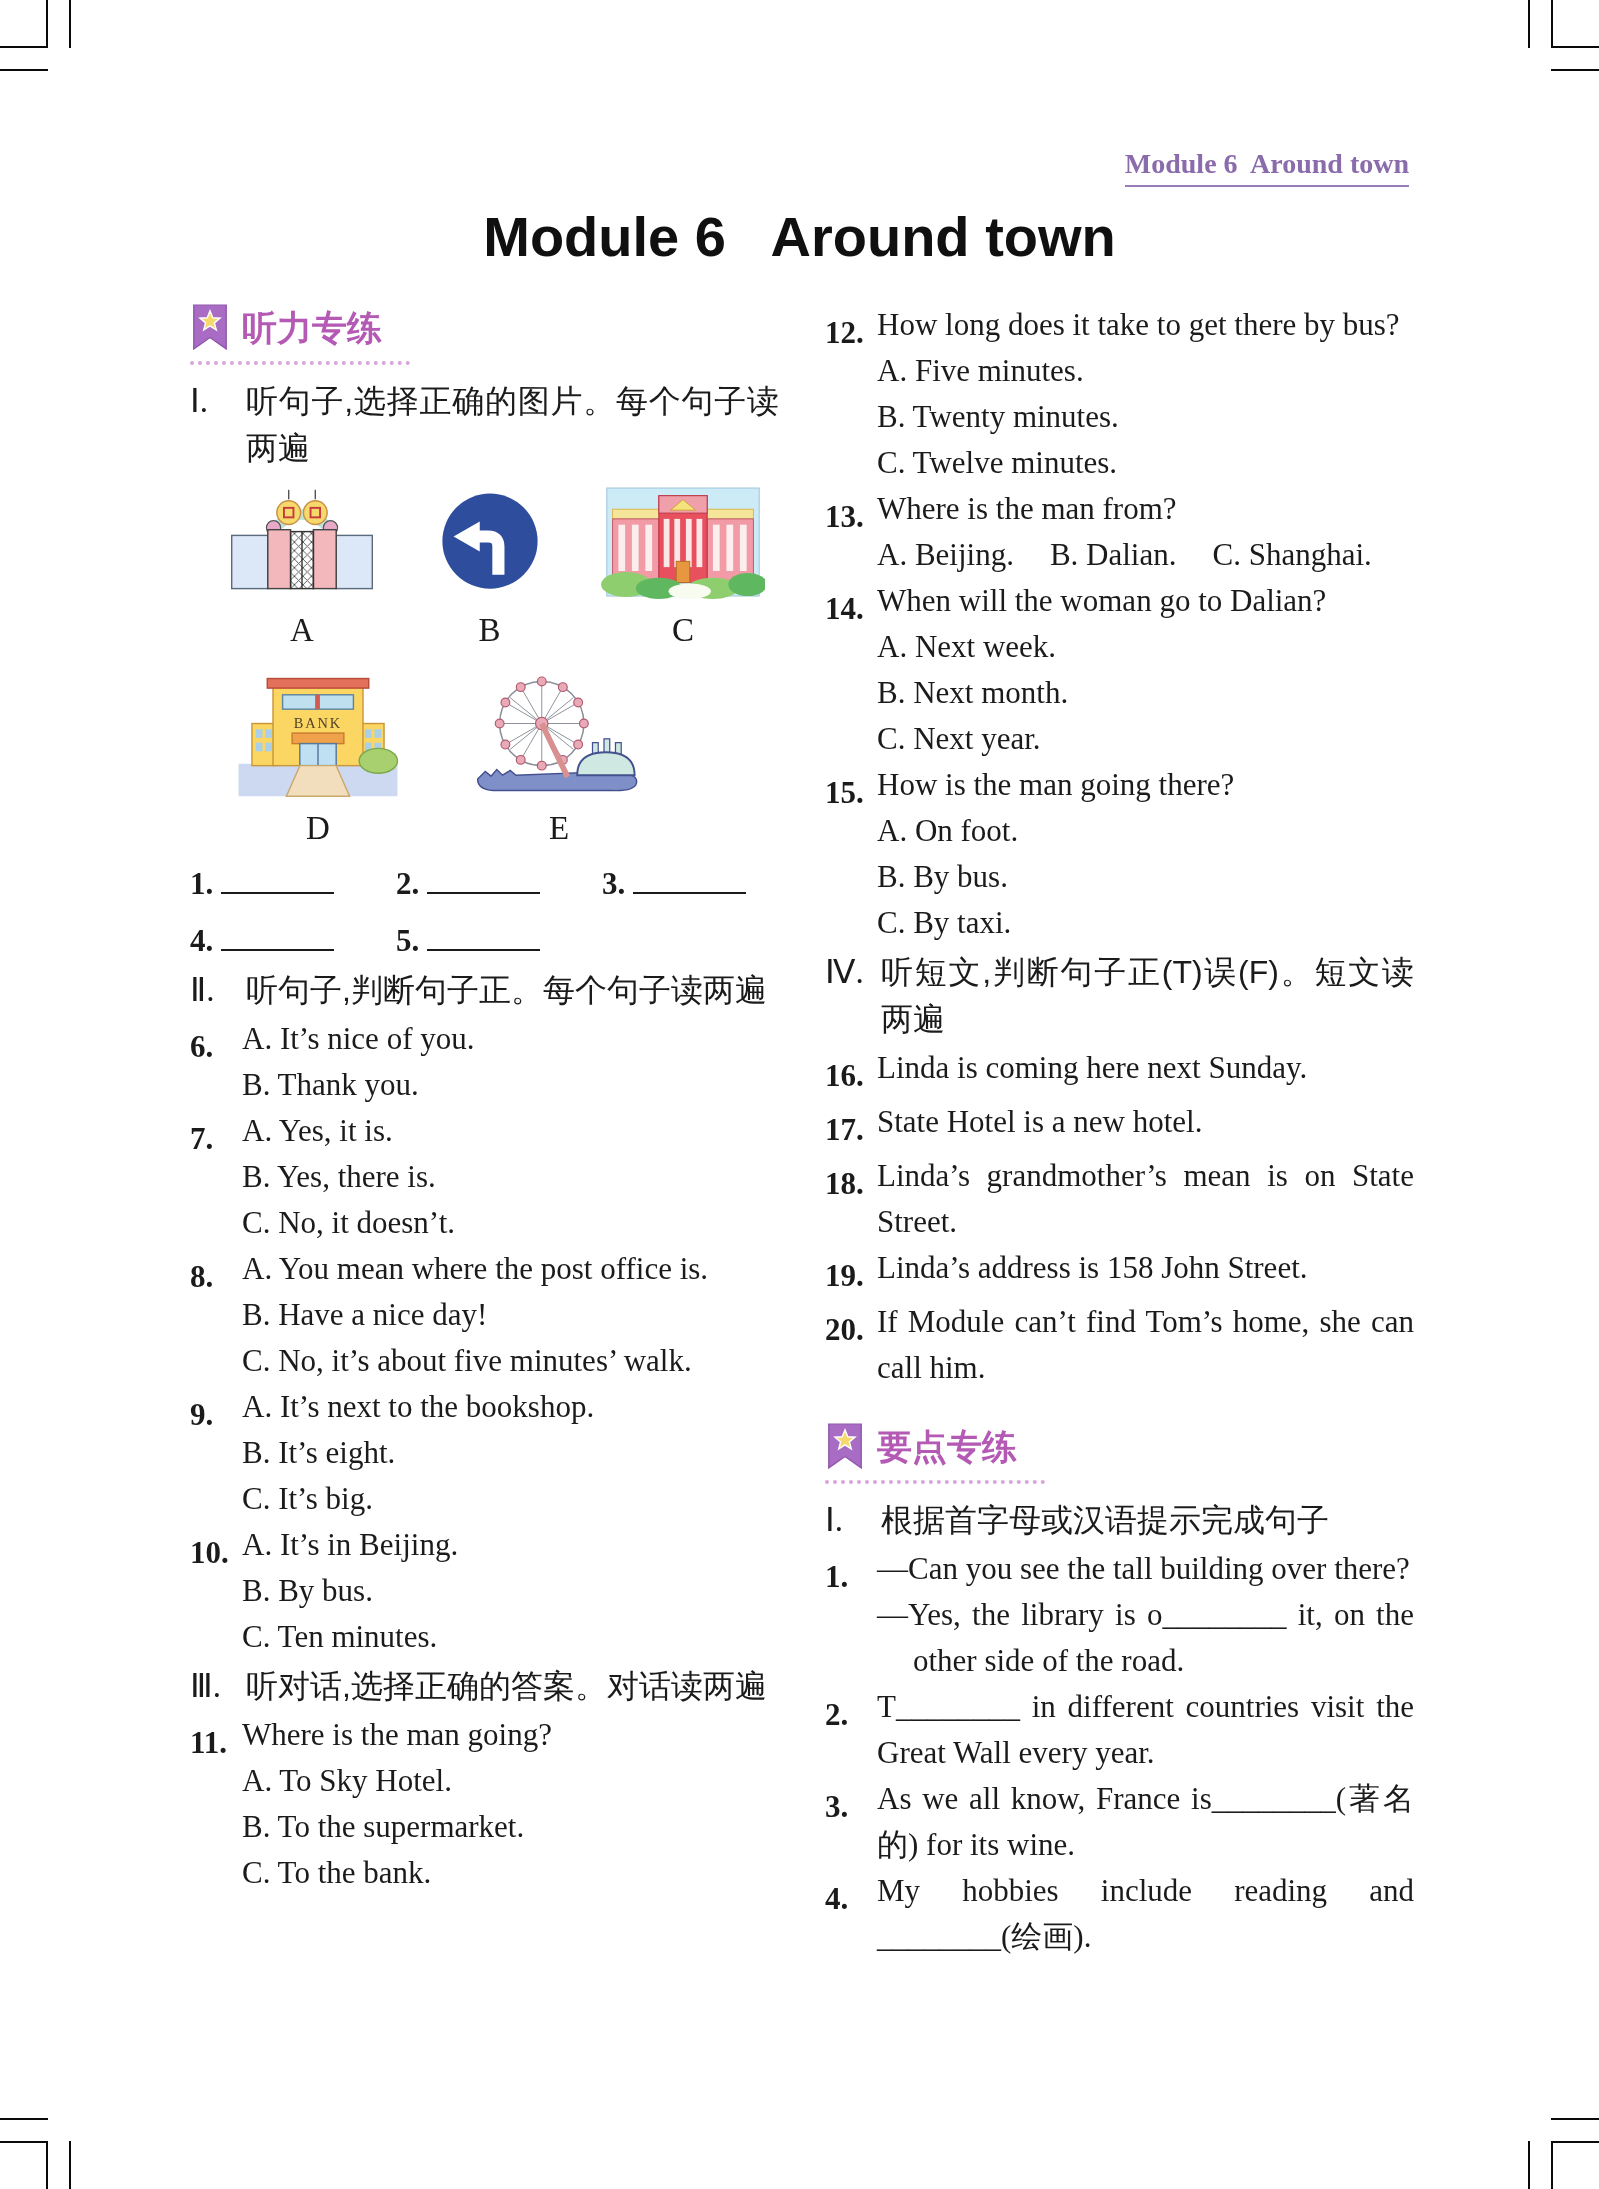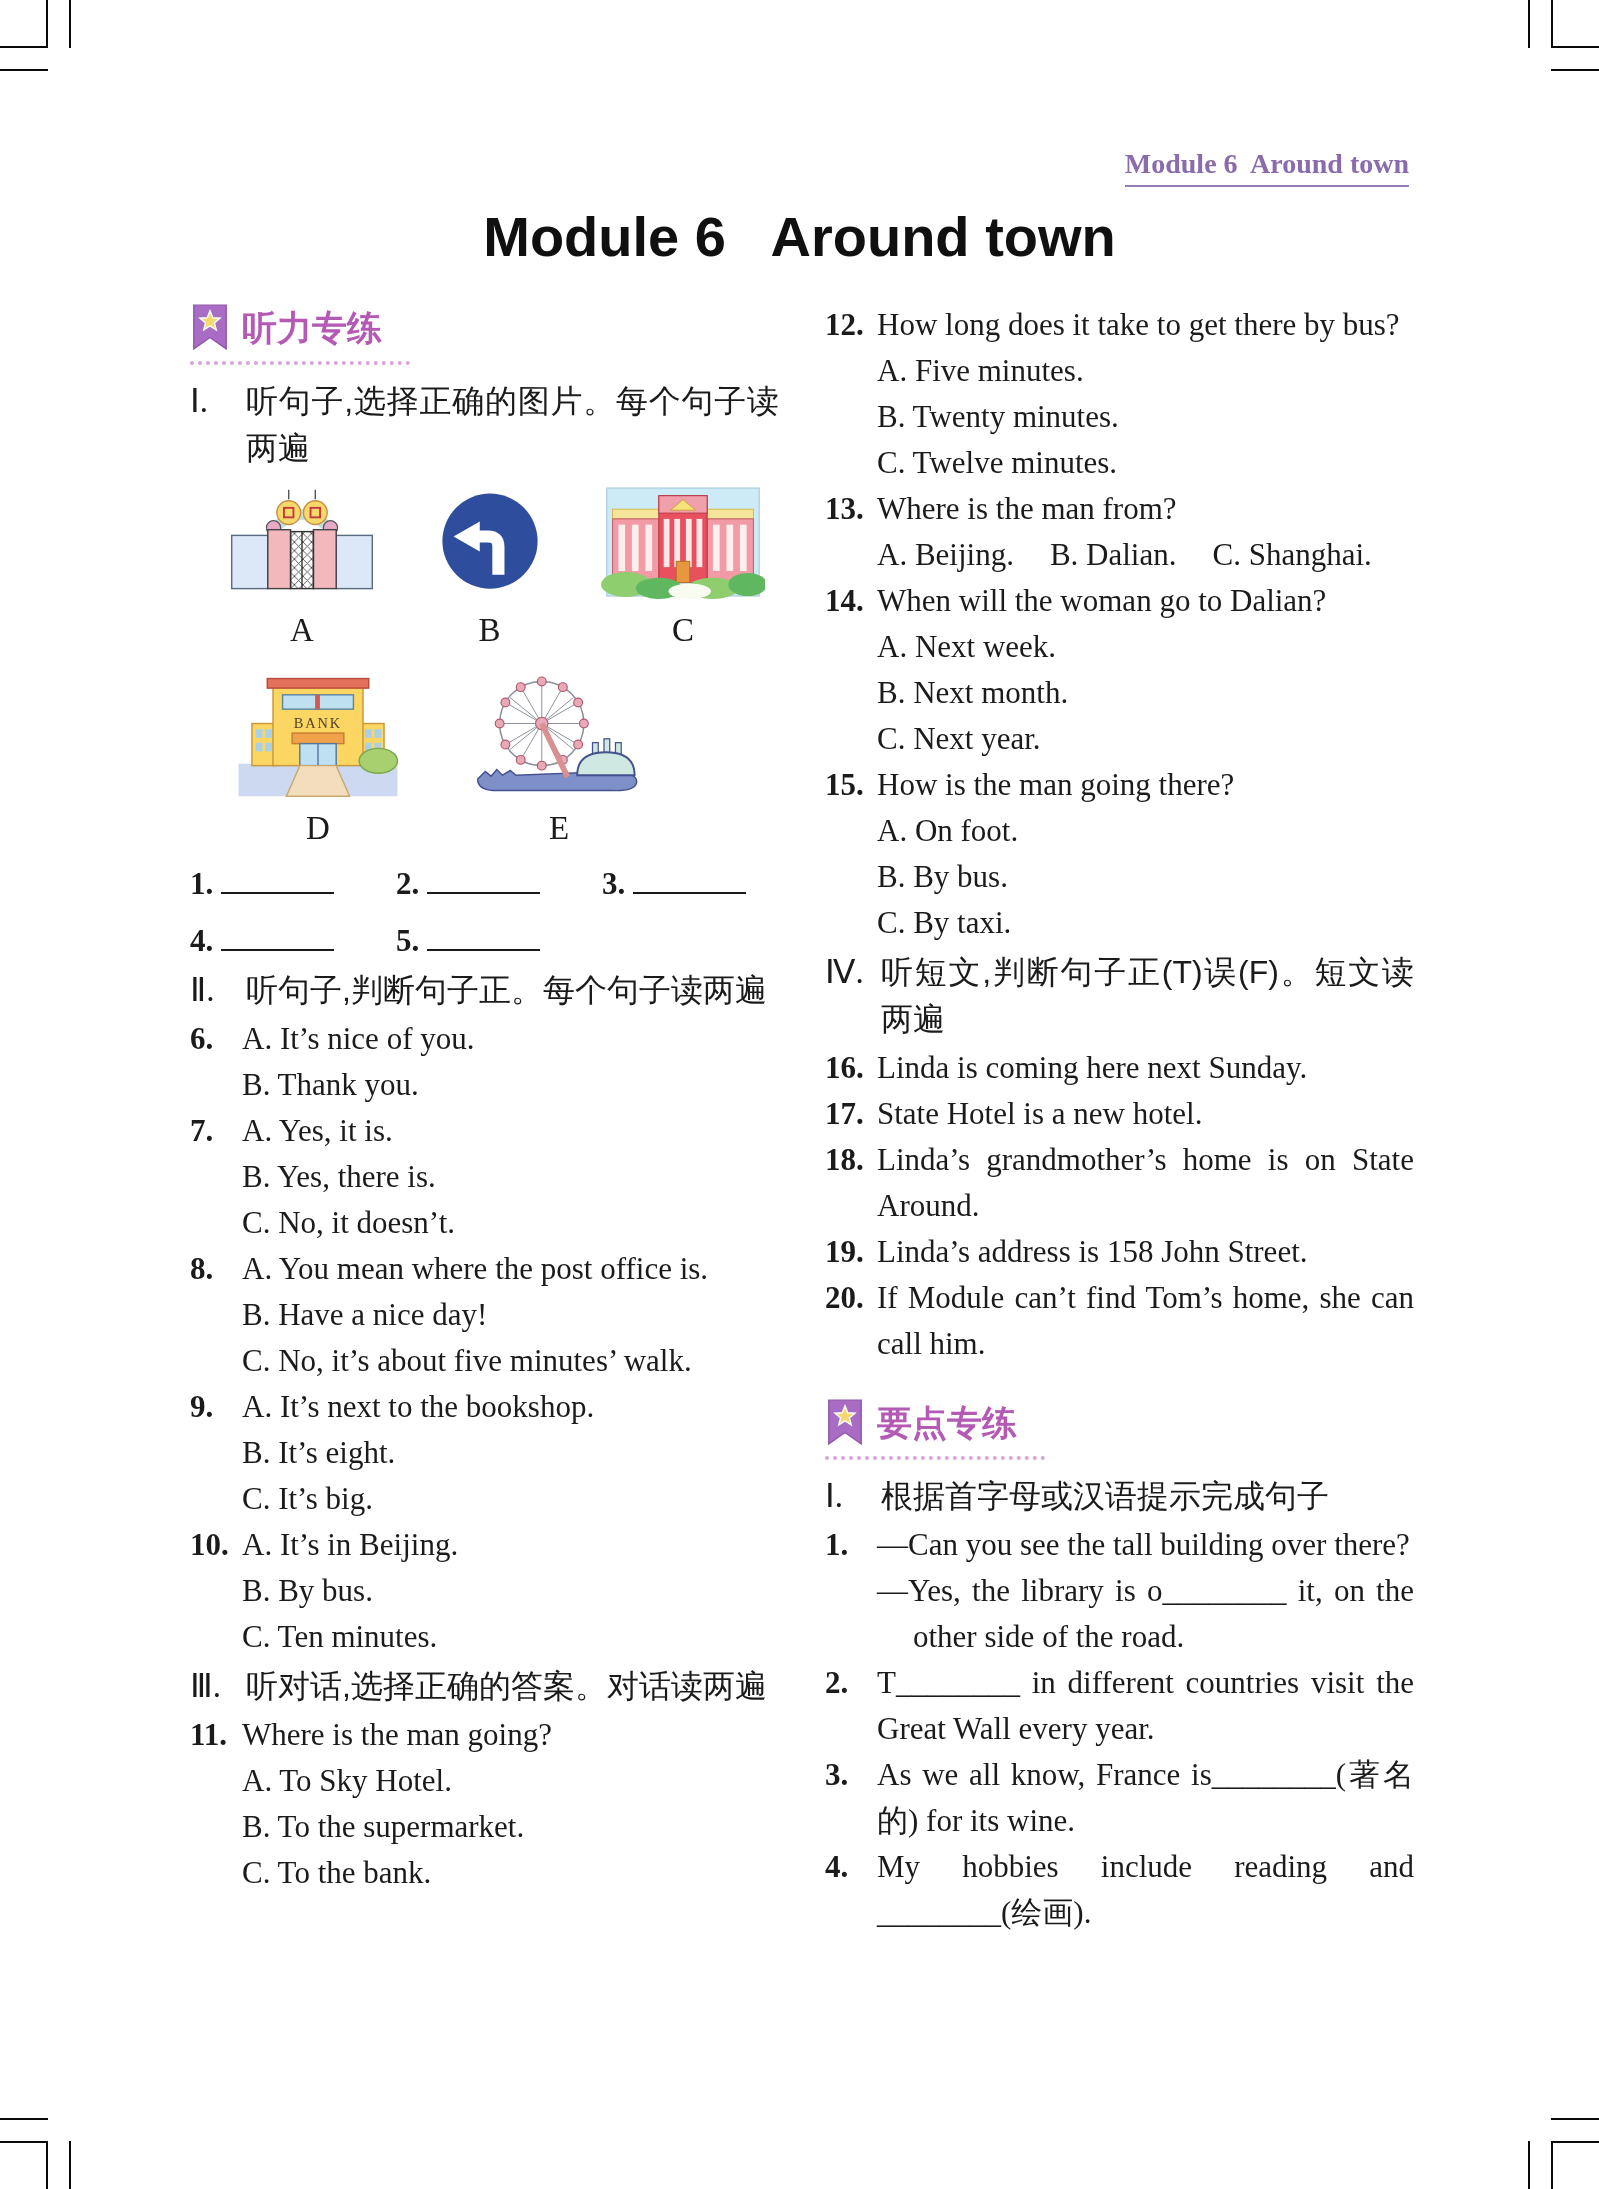--- a/index.html
+++ b/index.html
@@ -29,21 +29,21 @@
   .pic-row2{justify-content:flex-start;gap:64px;padding-left:44px;margin-top:16px;align-items:flex-end;}
   .pic-cell{display:flex;flex-direction:column;align-items:center;}
   .pic-label{font-size:33px;line-height:44px;margin-top:4px;}
 
   .blank-row{display:flex;margin:10px 0 0 0;}
   .blank-item{width:206px;flex:none;}
   .bnum{font-weight:bold;}
   .blank-line{display:inline-block;width:113px;border-bottom:2.5px solid #1b1b1b;height:32px;margin-left:8px;}
 
   .q{display:flex;}
-  .q-num{flex:none;min-width:52px;font-weight:bold;}
+  .q-num{flex:none;min-width:52px;font-weight:bold;margin-top:8px;}
   .q-body{flex:1;min-width:0;}
   .q-question,.q-text{text-align:justify;}
   .option{padding-left:46px;text-indent:-46px;text-align:justify;}
   .options-inline{display:flex;gap:36px;flex-wrap:wrap;}
   .kp-line{text-align:justify;}
   .kp-line.dash{padding-left:36px;text-indent:-36px;}
 </style>
 </head>
 <body>
 
@@ -364,21 +364,21 @@
       </div>
       <div class="q">
         <span class="q-num">17.</span>
         <div class="q-body">
             <div class="q-text">State Hotel is a new hotel.</div>
           </div>
       </div>
       <div class="q">
         <span class="q-num">18.</span>
         <div class="q-body">
-            <div class="q-text">Linda’s grandmother’s home is on State Around.</div>
+            <div class="q-text">Linda’s grandmother’s mean is on State Street.</div>
           </div>
       </div>
       <div class="q">
         <span class="q-num">19.</span>
         <div class="q-body">
             <div class="q-text">Linda’s address is 158 John Street.</div>
           </div>
       </div>
       <div class="q">
         <span class="q-num">20.</span>

